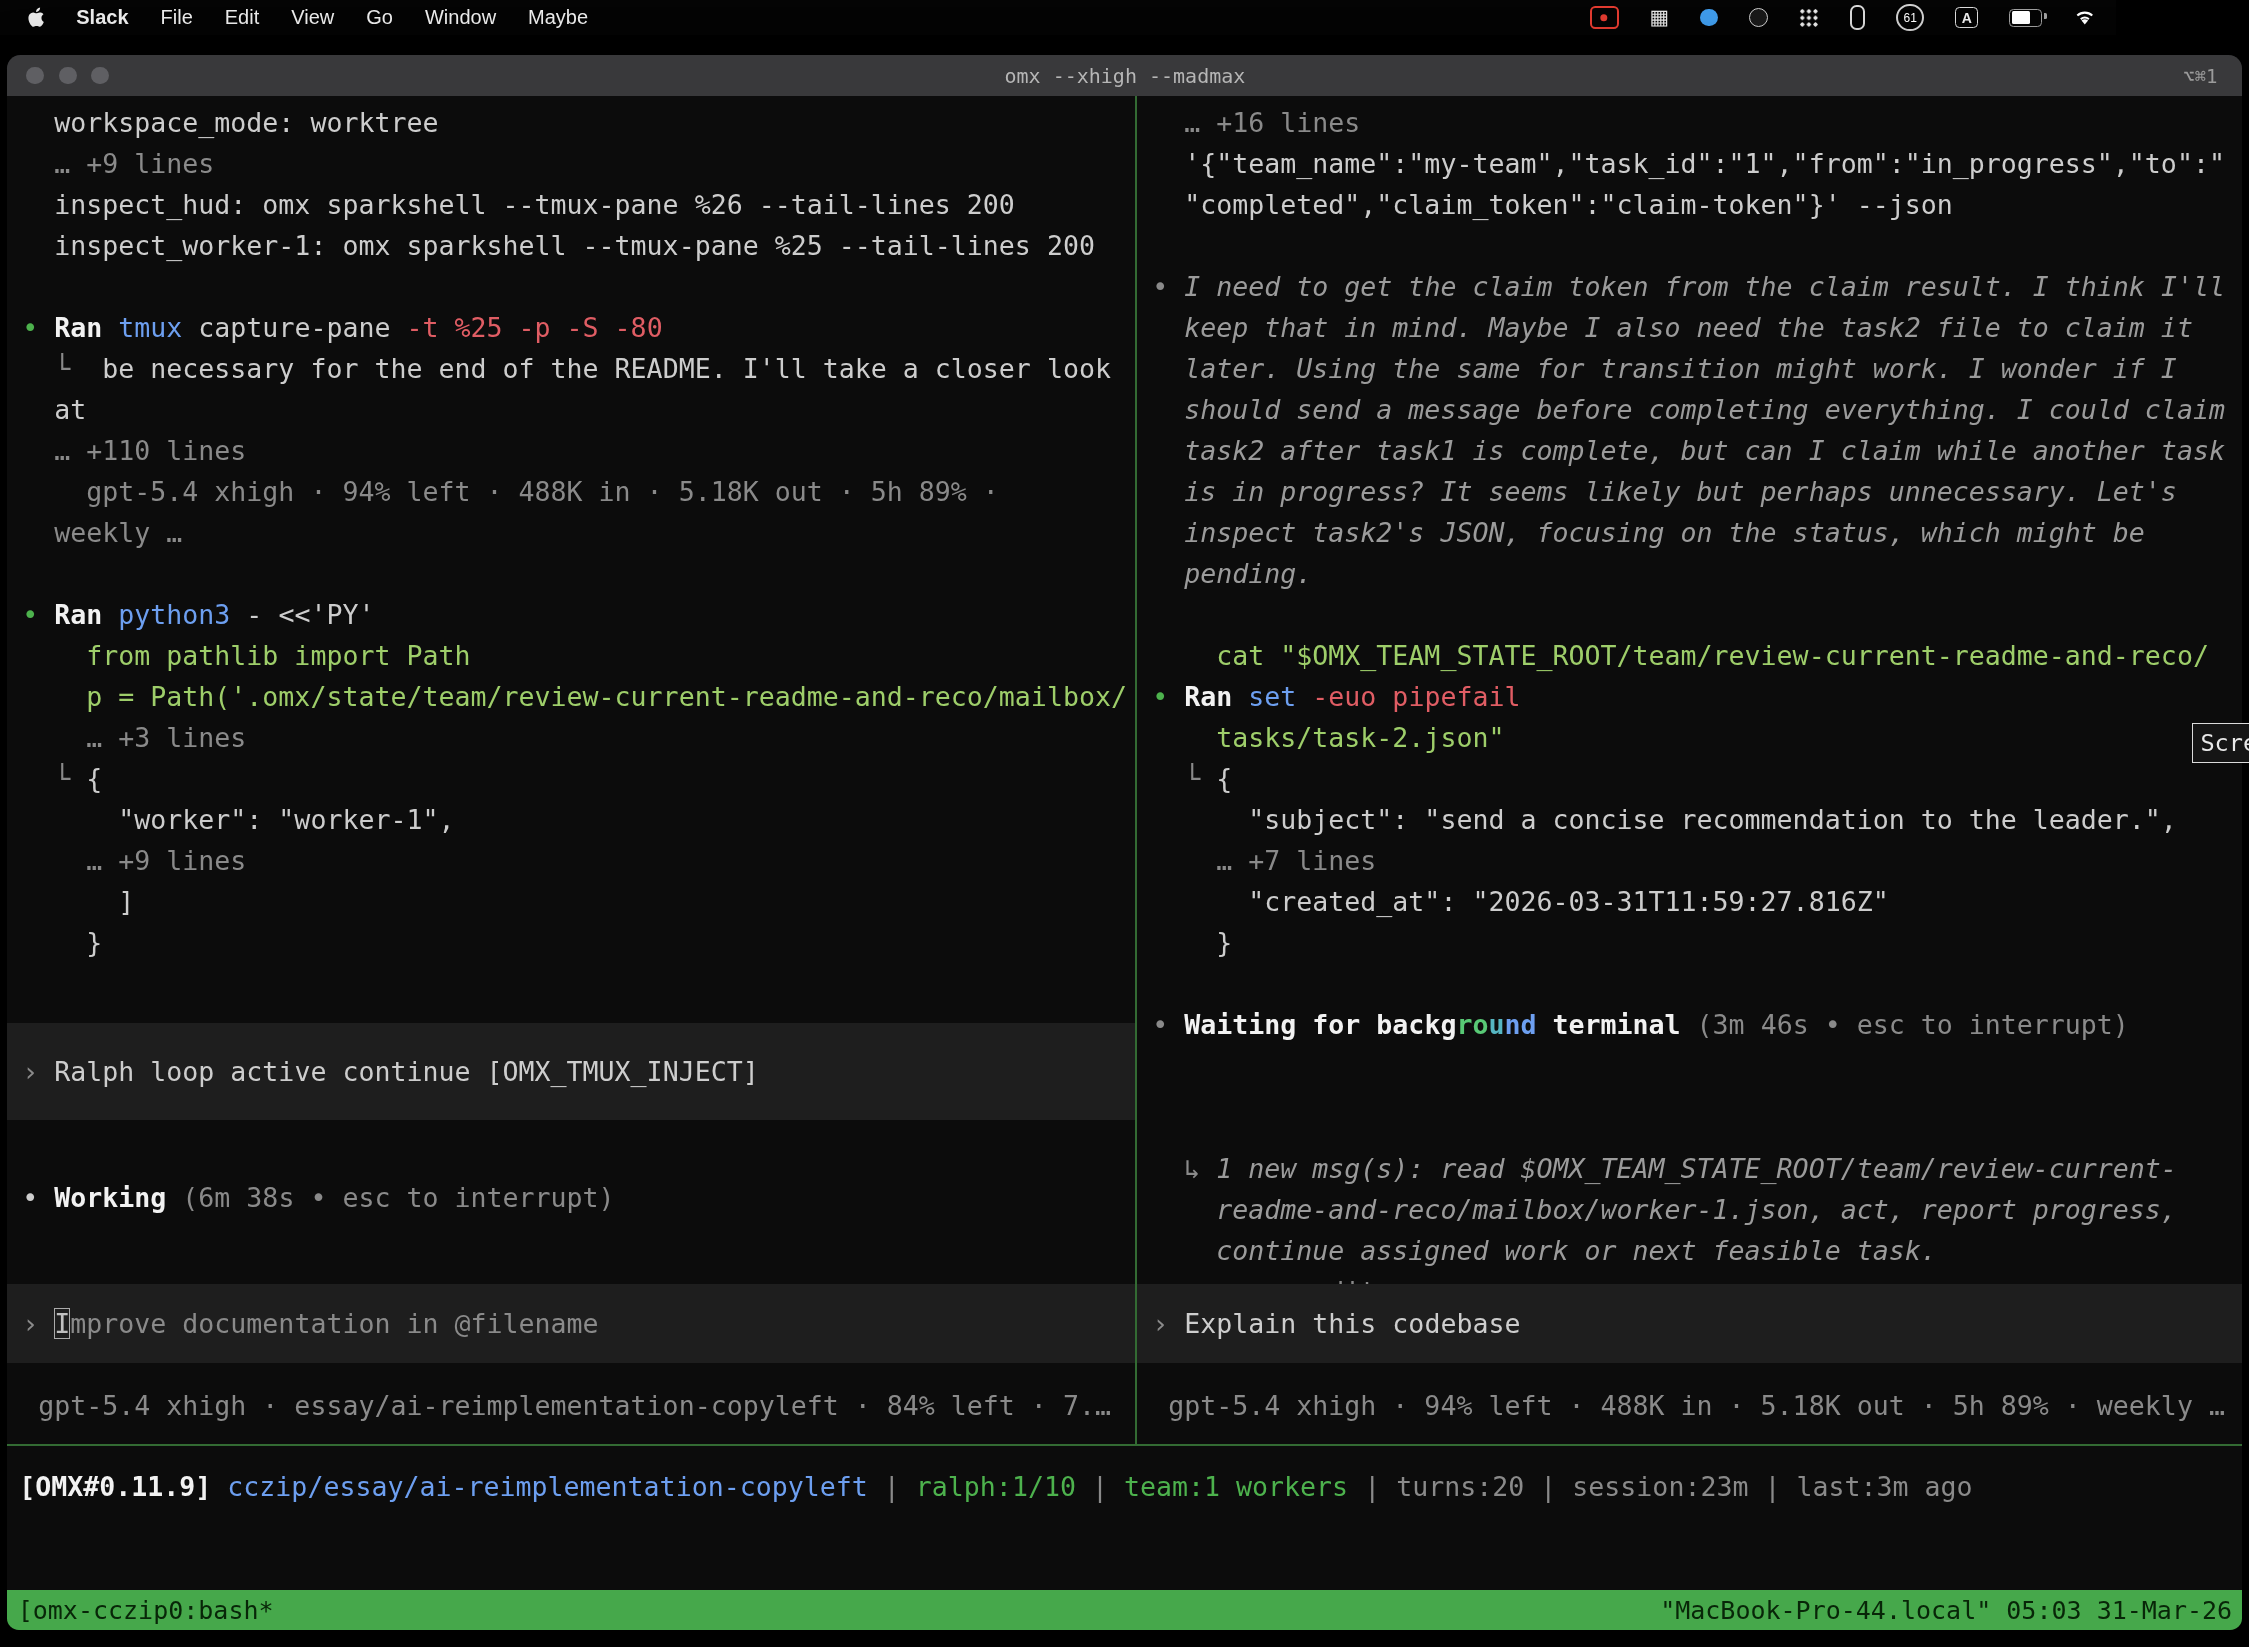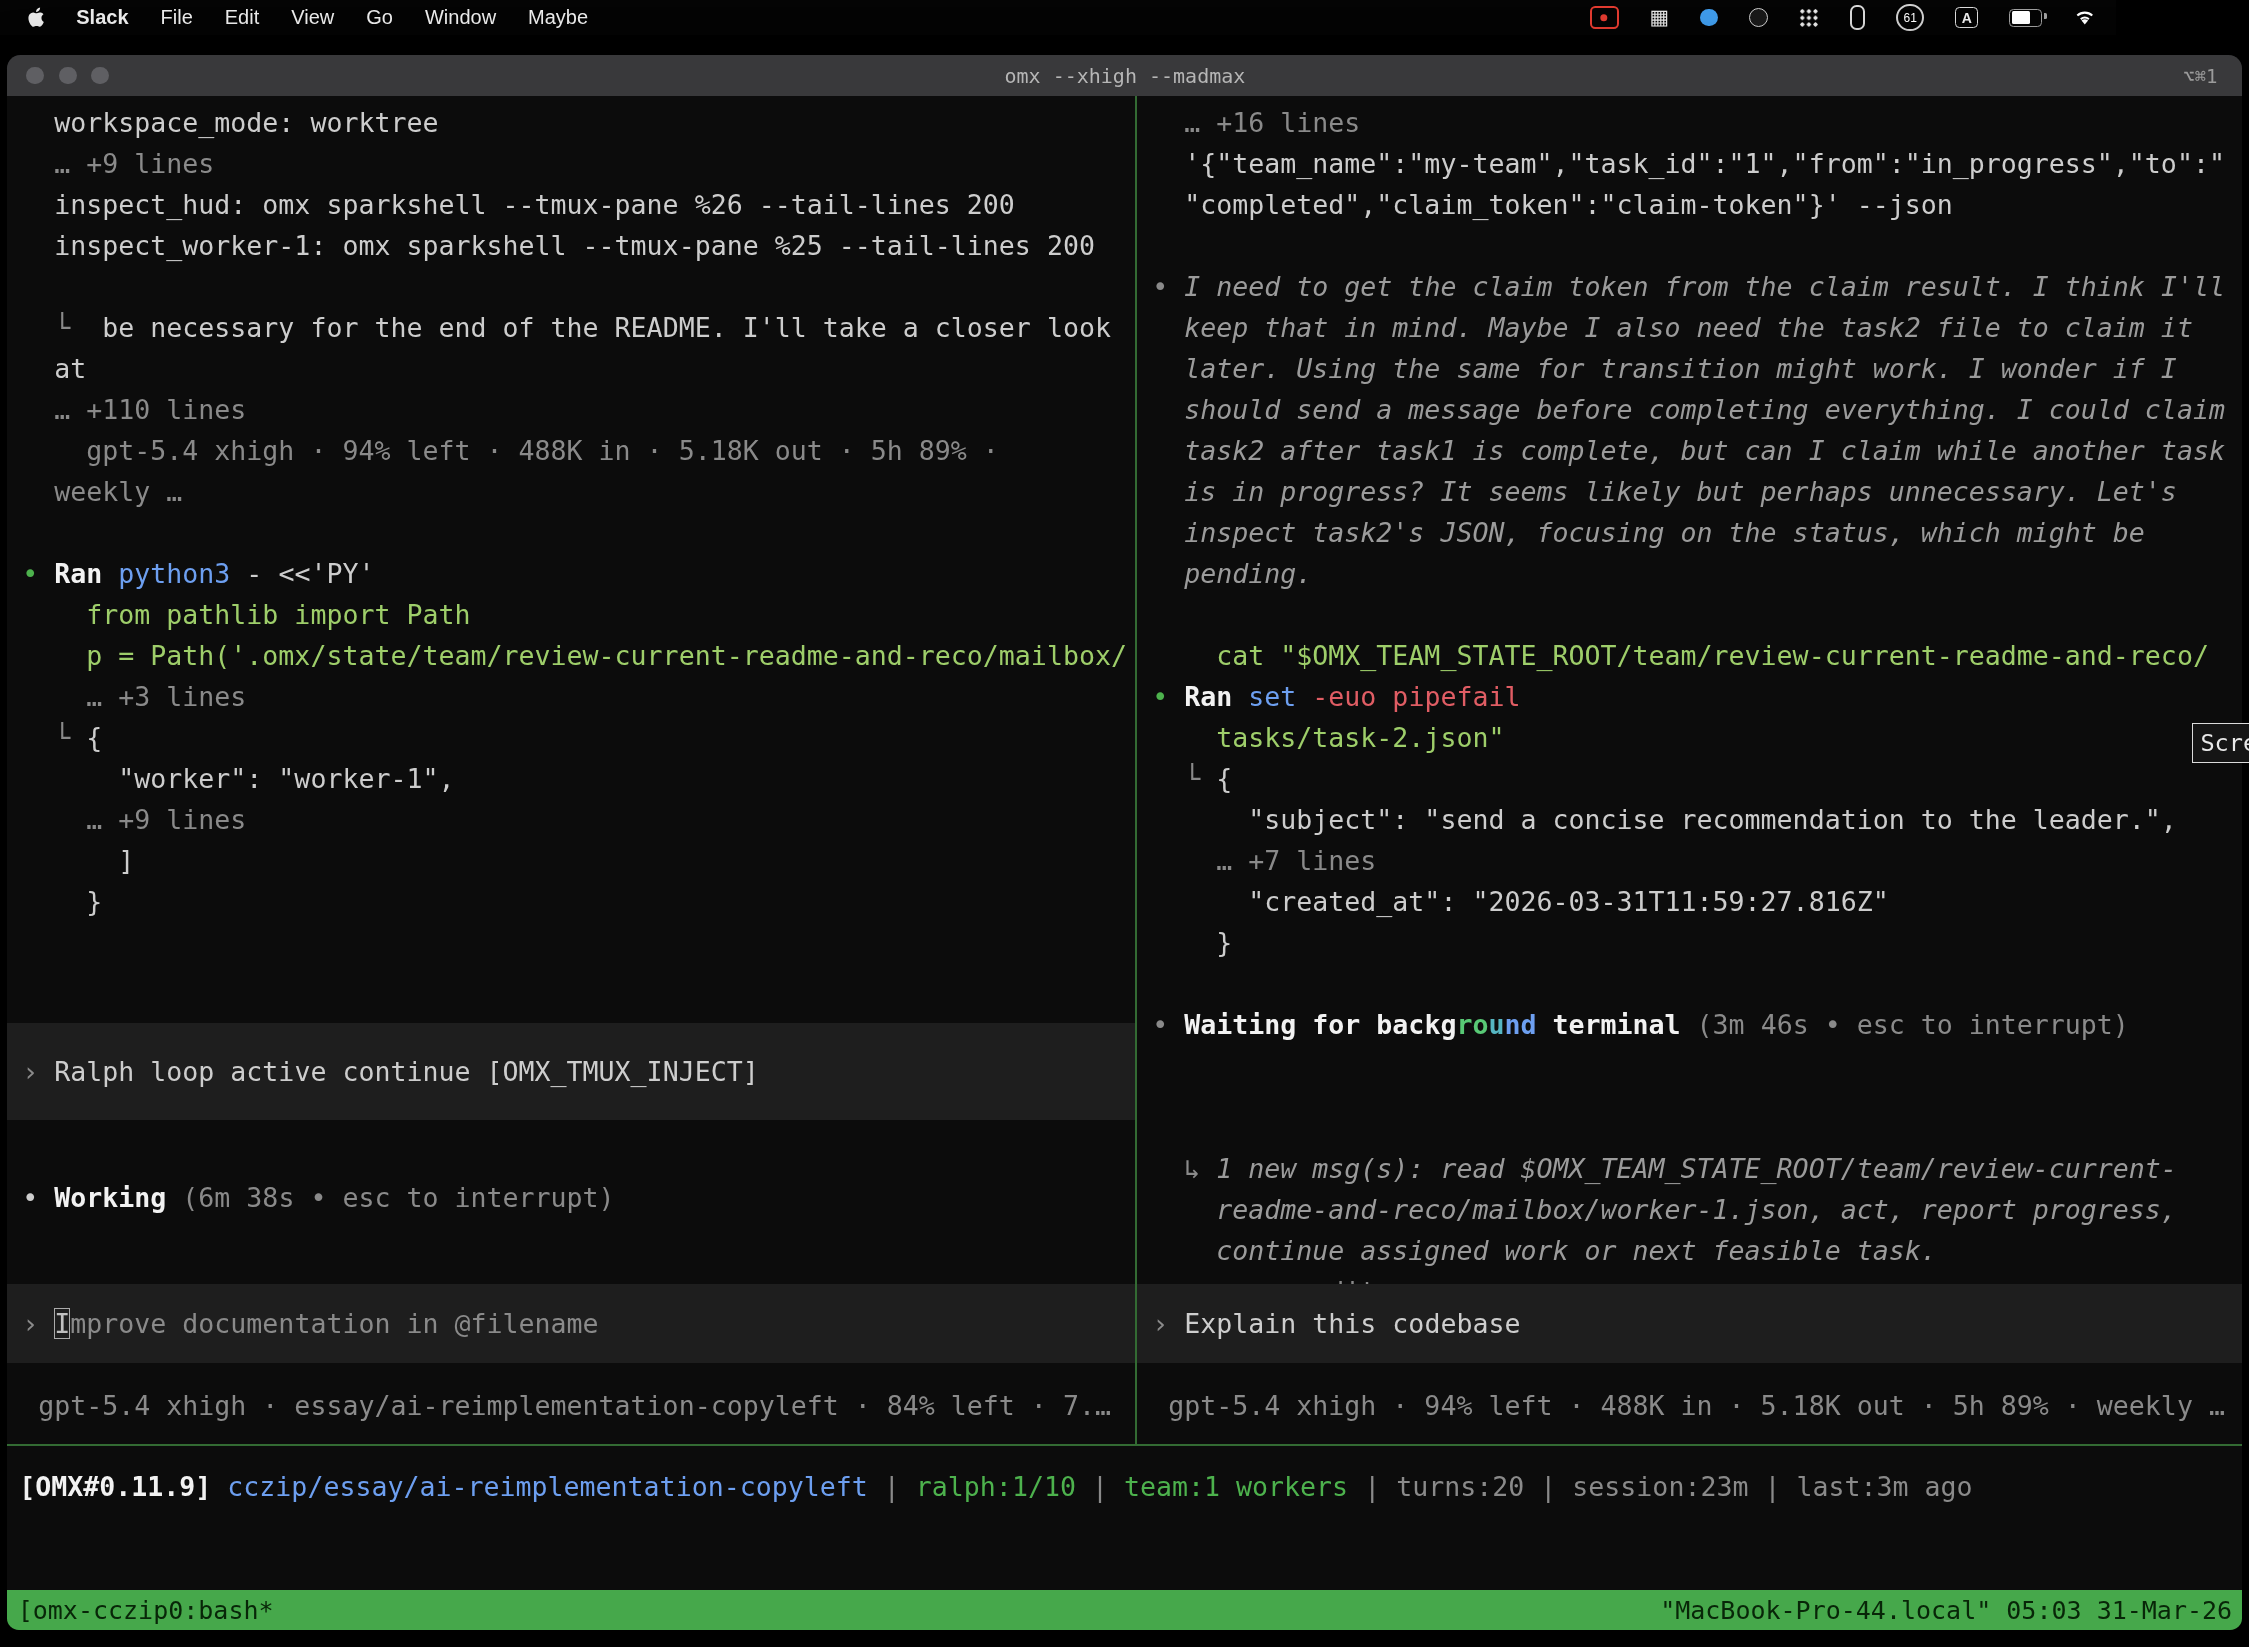--- a/index.html
+++ b/index.html
@@ -155,20 +155,21 @@
     <div id="wshortcut">⌥⌘1</div>
   </div>
 
   <div id="left-pane" class="pane">
     <div class="main">
         <div class="tline"><span class="s-txt">  workspace_mode: worktree</span></div>
         <div class="tline"><span class="s-dim">  … +9 lines</span></div>
         <div class="tline"><span class="s-txt">  inspect_hud: omx sparkshell --tmux-pane %26 --tail-lines 200</span></div>
         <div class="tline"><span class="s-txt">  inspect_worker-1: omx sparkshell --tmux-pane %25 --tail-lines 200</span></div>
         <div class="tline"></div>
+        <div class="tline"><span class="s-bullet">• </span><span class="s-bold">Ran </span><span class="s-blue">tmux </span><span class="s-txt">capture-pane </span><span class="s-red">-t %25 -p -S -80</span></div>
         <div class="tline"><span class="s-dim">  └  </span><span class="s-txt">be necessary for the end of the README. I'll take a closer look</span></div>
         <div class="tline"><span class="s-txt">  at</span></div>
         <div class="tline"><span class="s-dim">  … +110 lines</span></div>
         <div class="tline"><span class="s-dim">    gpt-5.4 xhigh · 94% left · 488K in · 5.18K out · 5h 89% ·</span></div>
         <div class="tline"><span class="s-dim">  weekly …</span></div>
         <div class="tline"></div>
         <div class="tline"><span class="s-bullet">• </span><span class="s-bold">Ran </span><span class="s-blue">python3 </span><span class="s-txt">- &lt;&lt;'PY'</span></div>
         <div class="tline"><span class="s-green">    from pathlib import Path</span></div>
         <div class="tline"><span class="s-green">    p = Path('.omx/state/team/review-current-readme-and-reco/mailbox/</span></div>
         <div class="tline"><span class="s-dim">    … +3 lines</span></div>

